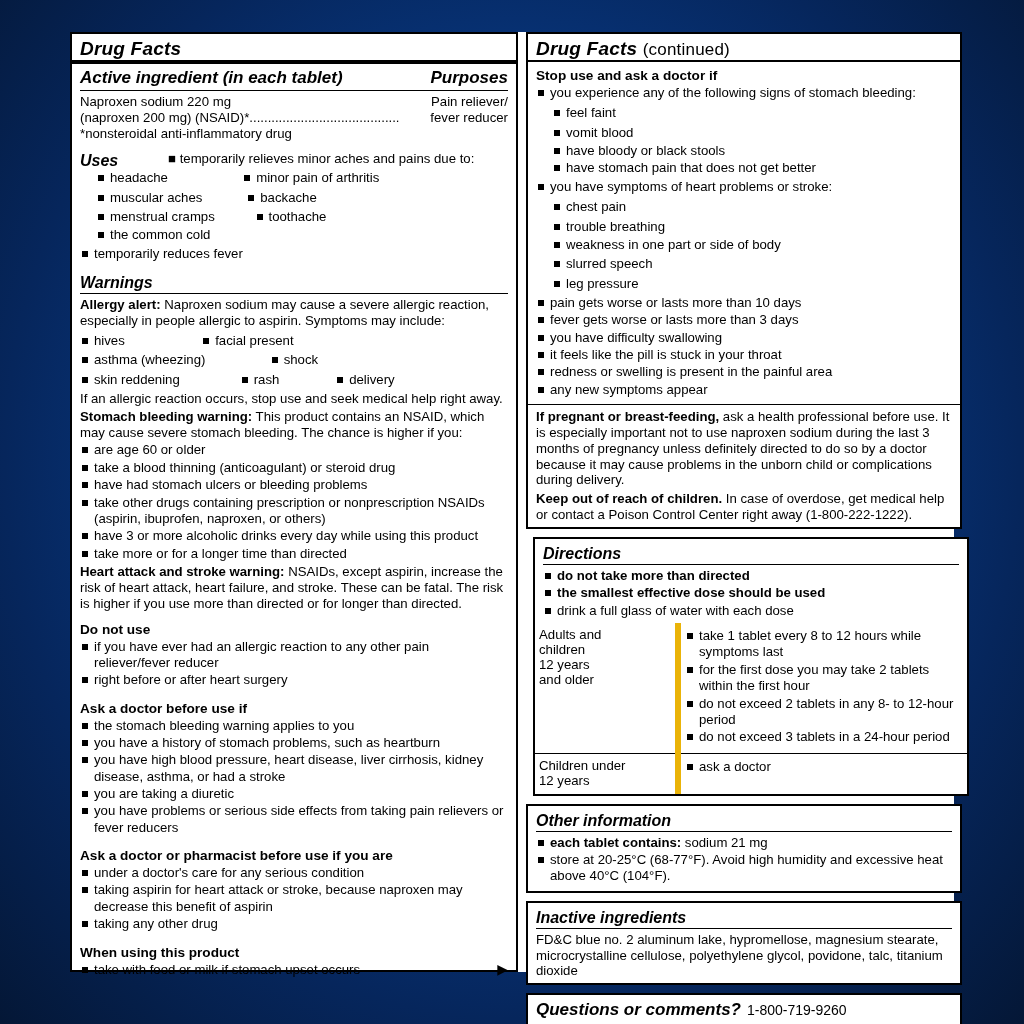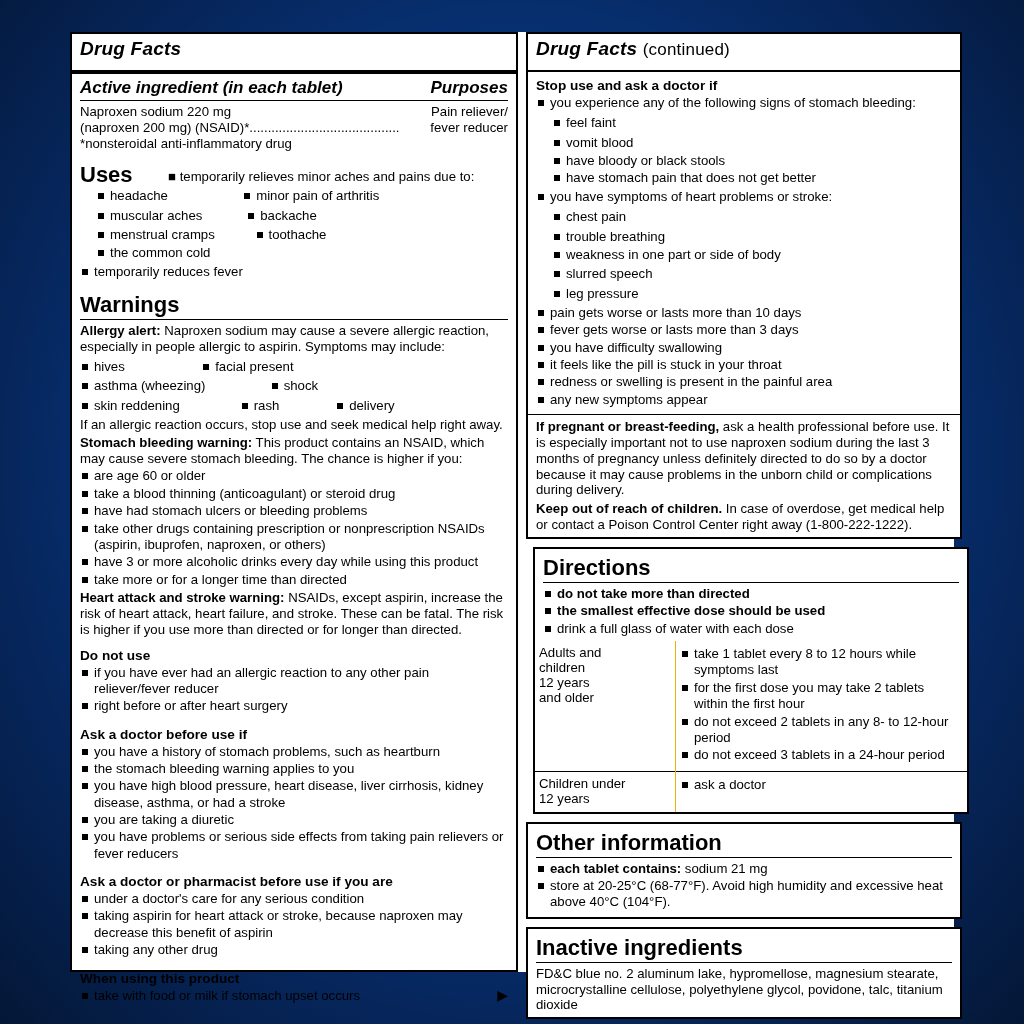--- a/index.html
+++ b/index.html
@@ -20,46 +20,46 @@
     box-sizing:border-box;
     background:#fff;
     border:2px solid #000;
     display:flex;flex-direction:column;
   }
   .col-left{width:448px;}
   .col-right{width:436px;}
   .pad{padding:4px 8px 4px 8px;}
   .hdr-title{
     font-style:italic;font-weight:bold;font-size:19px;letter-spacing:0.2px;
-    padding:4px 8px 10px 8px;
+    padding:4px 8px 0 8px;
   }
   .rule-thick{height:4px;background:#000;margin:0;}
   .rule-med{height:2px;background:#000;margin:0;}
   .rule-thin{height:1px;background:#000;margin:0;}
   .rowline{display:flex;justify-content:space-between;align-items:baseline;}
   .ai-head{font-style:italic;font-weight:bold;font-size:17px;}
   .purp-head{font-style:italic;font-weight:bold;font-size:17px;}
   .body{font-size:13.2px;line-height:1.2;}
   .b{font-weight:bold;}
   ul.bl{list-style:none;margin:2px 0 2px 0;padding:0;}
   ul.bl li{
     position:relative;padding-left:14px;margin:1px 0;font-size:13.2px;line-height:1.24;
   }
   ul.bl li:before{
     content:"";position:absolute;left:2px;top:5px;width:6px;height:6px;background:#000;
   }
   ul.sub li:before{left:2px;}
   ul.sub{margin-left:16px;}
   .w33{width:33.3%;}
   .sec-head{font-weight:bold;font-size:13.6px;margin:2px 0 1px 0;}
-  .sec-head-it{font-weight:bold;font-size:22px;margin:2px 0 1px 0;}
+  .sec-head-it{font-style:italic;font-weight:bold;font-size:16px;margin:2px 0 1px 0;}
   .dotfill{font-size:13.2px;}
   .dirtable{width:100%;border-collapse:collapse;font-size:13.2px;}
   .dirtable td{border-top:1px solid #000;vertical-align:top;padding:4px 6px 6px 4px;}
-  .dirtable td.first{width:130px;border-right:1px solid #eab308;}
+  .dirtable td.first{width:130px;border-right:6px solid #eab308;}
   .dirtable tr:first-child td{border-top:none;}
   .q-row{display:flex;align-items:baseline;gap:6px;padding:5px 8px 6px 8px;}
   .q-title{font-style:italic;font-weight:bold;font-size:17px;}
   .q-num{font-size:14px;}
   .arrow{float:right;font-size:14px;line-height:1;}
 </style>
 </head>
 <body>
 
 <div class="label">
@@ -149,22 +149,22 @@
         <li>if you have ever had an allergic reaction to any other pain reliever/fever reducer</li>
         <li>right before or after heart surgery</li>
       </ul>
     </div>
 
     <div class="rule-thin"></div>
 
     <div class="pad">
       <div class="sec-head">Ask a doctor before use if</div>
       <ul class="bl">
+        <li>the stomach bleeding warning applies to you</li>
         <li>you have a history of stomach problems, such as heartburn</li>
-        <li>the stomach bleeding warning applies to you</li>
         <li>you have high blood pressure, heart disease, liver cirrhosis, kidney disease, asthma, or had a stroke</li>
         <li>you are taking a diuretic</li>
         <li>you have problems or serious side effects from taking pain relievers or fever reducers</li>
       </ul>
     </div>
 
     <div class="rule-thin"></div>
 
     <div class="pad">
       <div class="sec-head">Ask a doctor or pharmacist before use if you are</div>

